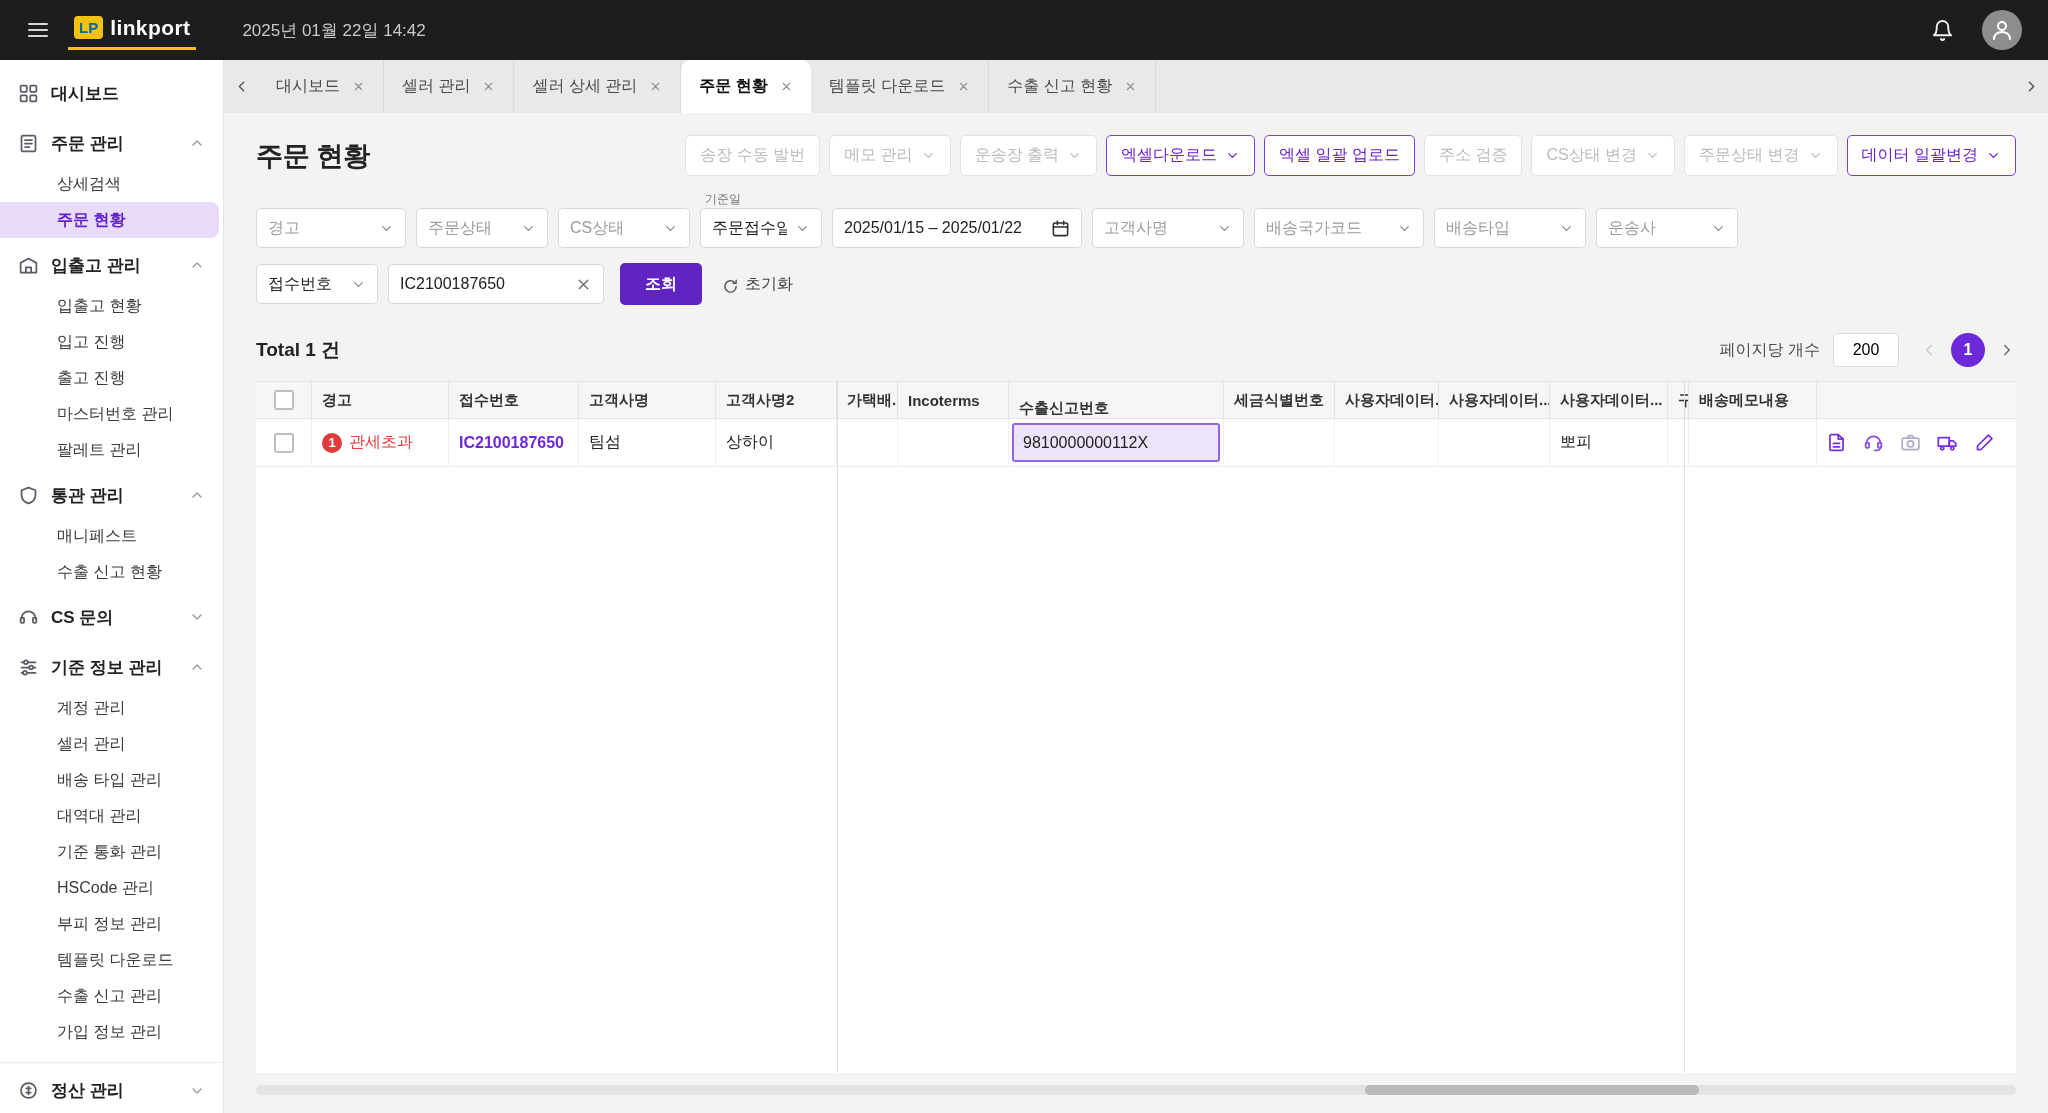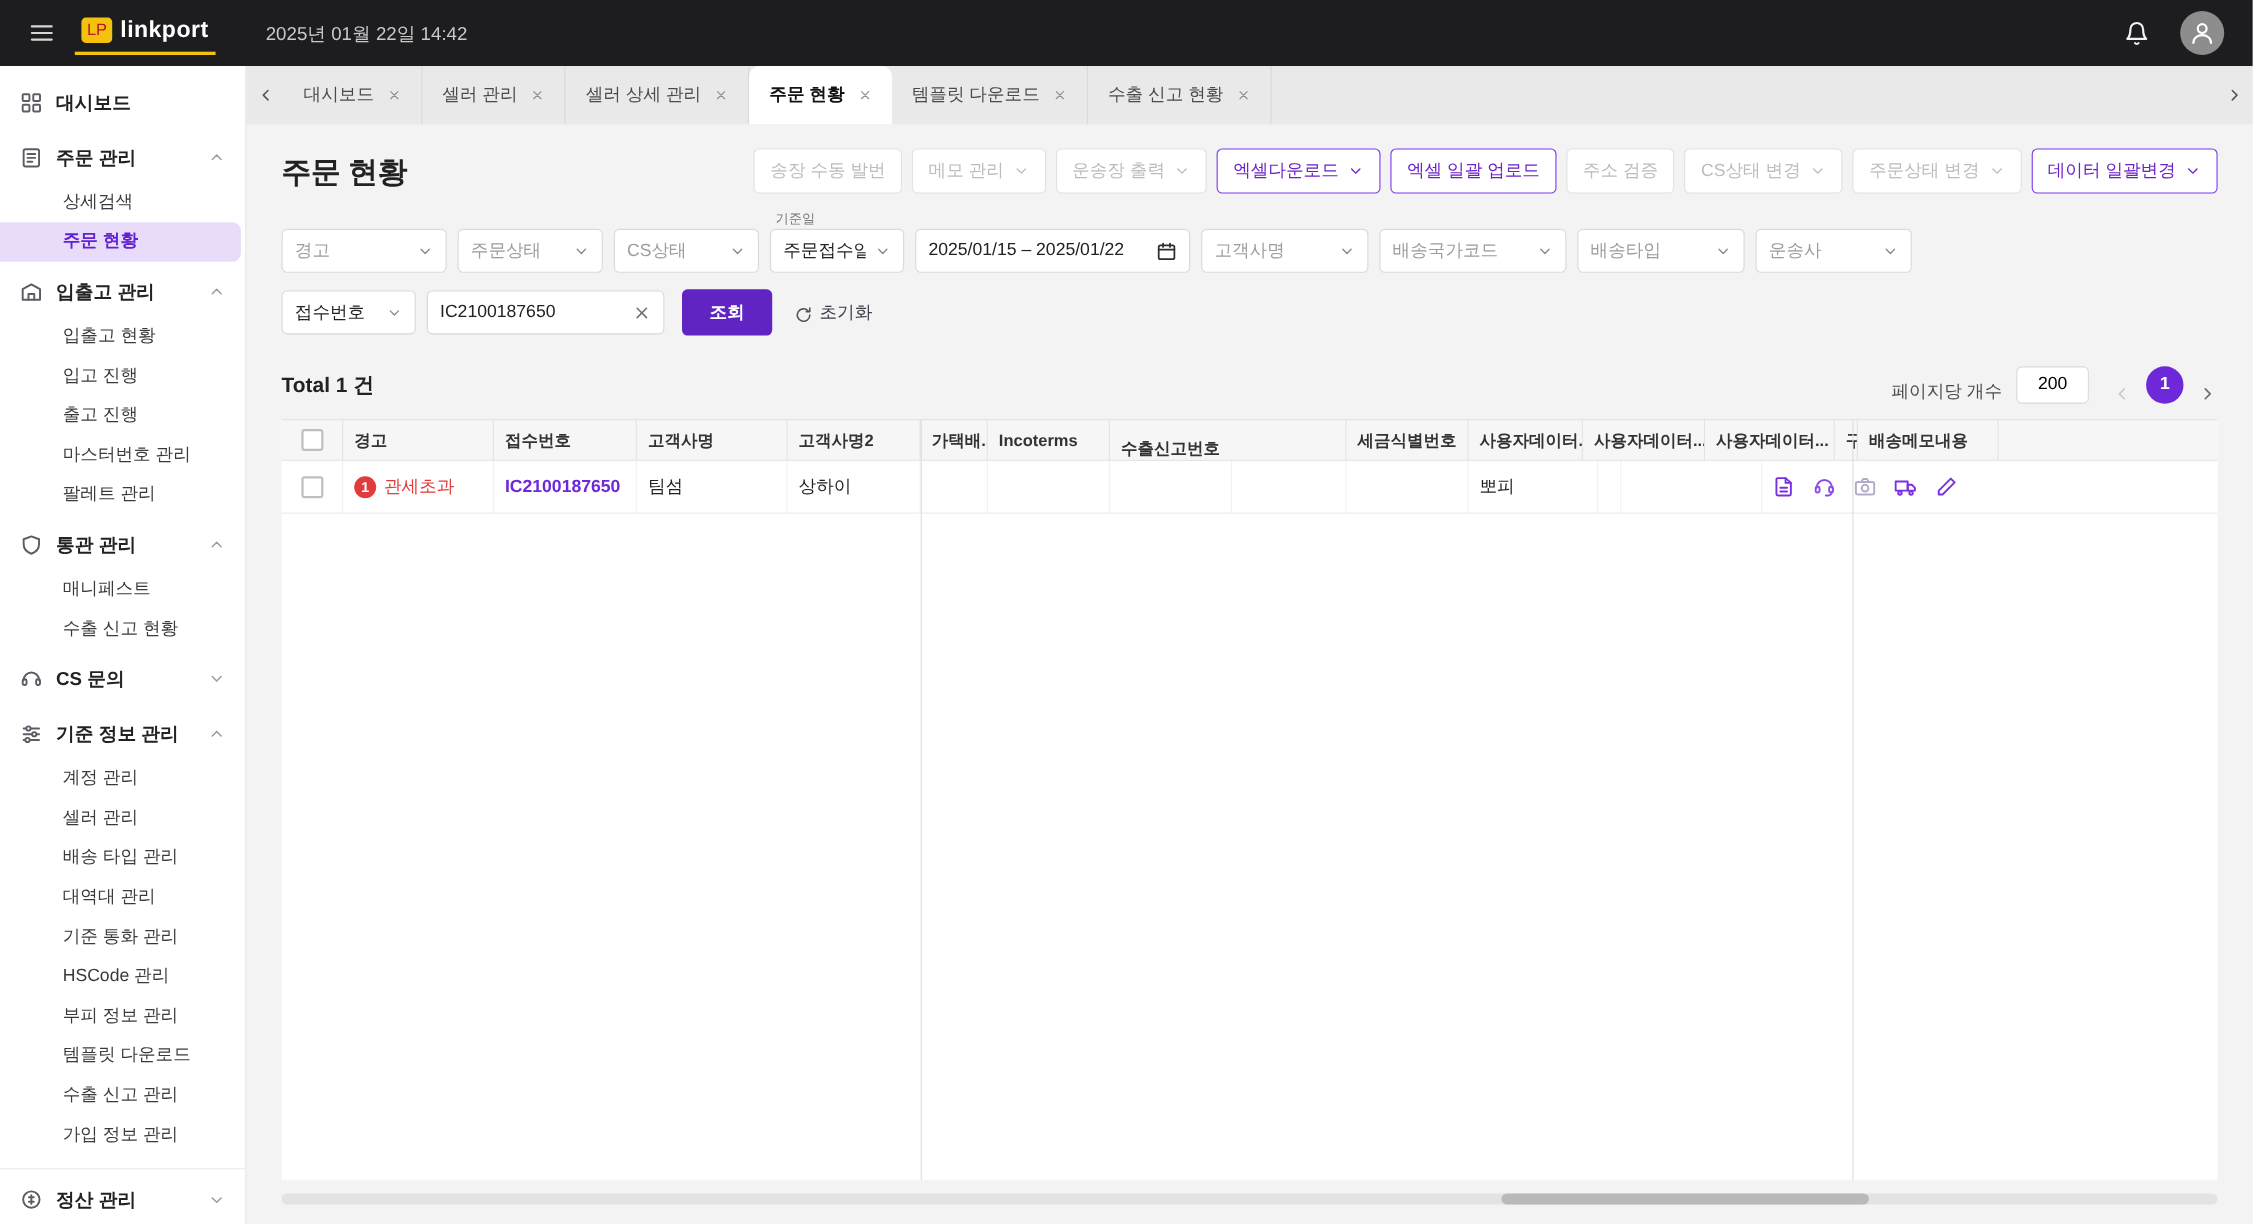--- a/index.html
+++ b/index.html
@@ -7,21 +7,21 @@
   html,body{width:2048px;height:1113px;overflow:hidden}
   body{font-family:"Liberation Sans","DejaVu Sans",sans-serif;font-size:16px;color:#222;background:#f3f3f4}
   .app{display:flex;flex-direction:column;width:100%;height:100%}
   .icon svg{display:block}
 
   
   .topbar{height:60px;background:#1d1d1f;display:flex;align-items:center;padding:0 26px;flex:0 0 auto}
   .menu{color:#d6d6d6;cursor:pointer}
   .menu svg{width:24px;height:24px}
   .brand{display:flex;align-items:center;gap:7px;margin-left:18px;padding:5px 6px 7px;border-bottom:3px solid #f2c20f;cursor:pointer}
-  .brand-mark{background:#f2c20f;color:#b91c1c;font-weight:400;font-size:15px;line-height:1;padding:4px 5px;border-radius:4px}
+  .brand-mark{background:#f2c20f;color:#0369a1;font-weight:700;font-size:15px;line-height:1;padding:4px 5px;border-radius:4px}
   .brand-name{color:#fff;font-weight:700;font-size:21px;letter-spacing:.4px}
   .topbar-date{color:#c9c9c9;font-size:17px;margin-left:46px}
   .topbar-right{margin-left:auto;display:flex;align-items:center;gap:28px}
   .bell{color:#f2f2f2;cursor:pointer}
   .bell svg{width:23px;height:23px}
   .avatar{width:40px;height:40px;border-radius:50%;background:#8d8d8d;color:#fff;display:flex;align-items:center;justify-content:center;cursor:pointer}
   .avatar svg{width:24px;height:24px}
 
   
   .body{flex:1;display:flex;min-height:0}
@@ -77,21 +77,21 @@
   .clear-btn{color:#6f6f6f;cursor:pointer}
   .clear-btn svg{width:17px;height:17px}
   .search-btn{height:42px;width:82px;margin-left:6px;background:#5f24c2;border:none;border-radius:5px;color:#fff;font-size:16px;font-weight:700;font-family:inherit;cursor:pointer}
   .reset{display:flex;align-items:flex-end;gap:6px;margin-left:10px;color:#3c3c46;font-size:16px;cursor:pointer}
   .reset-ic{color:#52525b}
   .reset-ic svg{width:17px;height:17px}
 
   
   .summary{display:flex;align-items:center;margin-top:28px}
   .total{font-size:19px;font-weight:700}
-  .summary-right{margin-left:auto;display:flex;align-items:flex-end;gap:13px}
+  .summary-right{margin-left:auto;display:flex;align-items:center;gap:13px}
   .per-page-label{color:#4c4c4c;font-size:16px}
   .per-page-input{width:66px;height:34px;border:1px solid #d9d9d9;border-radius:5px;text-align:center;font-size:16px;font-family:inherit;background:#fff;margin-right:8px}
   .pg-chev{cursor:pointer}
   .pg-chev svg{width:18px;height:18px}
   .pg-chev.prev{color:#c9c9c9}
   .pg-chev.next{color:#6c6c6c}
   .pg-current{width:34px;height:34px;border-radius:50%;background:#6d28d9;color:#fff;display:flex;align-items:center;justify-content:center;font-size:16px;font-weight:700;cursor:pointer}
 
   
   .table-panel{position:relative;background:#fff;margin-top:14px;flex:1;min-height:0;overflow:hidden}
@@ -615,20 +615,23 @@
               </div>
               <div class="td col-customer2" style="width: 121px;">
                 <span class="td-text">상하이</span>
               </div>
               <div class="td col-extra" style="width: 61px;">
                 <span class="td-text"></span>
               </div>
               <div class="td col-incoterms" style="width: 111px;">
                 <span class="td-text"></span>
               </div>
+              <div class="td col-export_no" style="width: 215px;">
+                <div class="export-box">9810000000112X</div>
+              </div>
               <div class="td col-tax_id" style="width: 111px;">
                 <span class="td-text"></span>
               </div>
               <div class="td col-user1" style="width: 104px;">
                 <span class="td-text"></span>
               </div>
               <div class="td col-user2" style="width: 111px;">
                 <span class="td-text"></span>
               </div>
               <div class="td col-user3" style="width: 118px;">

